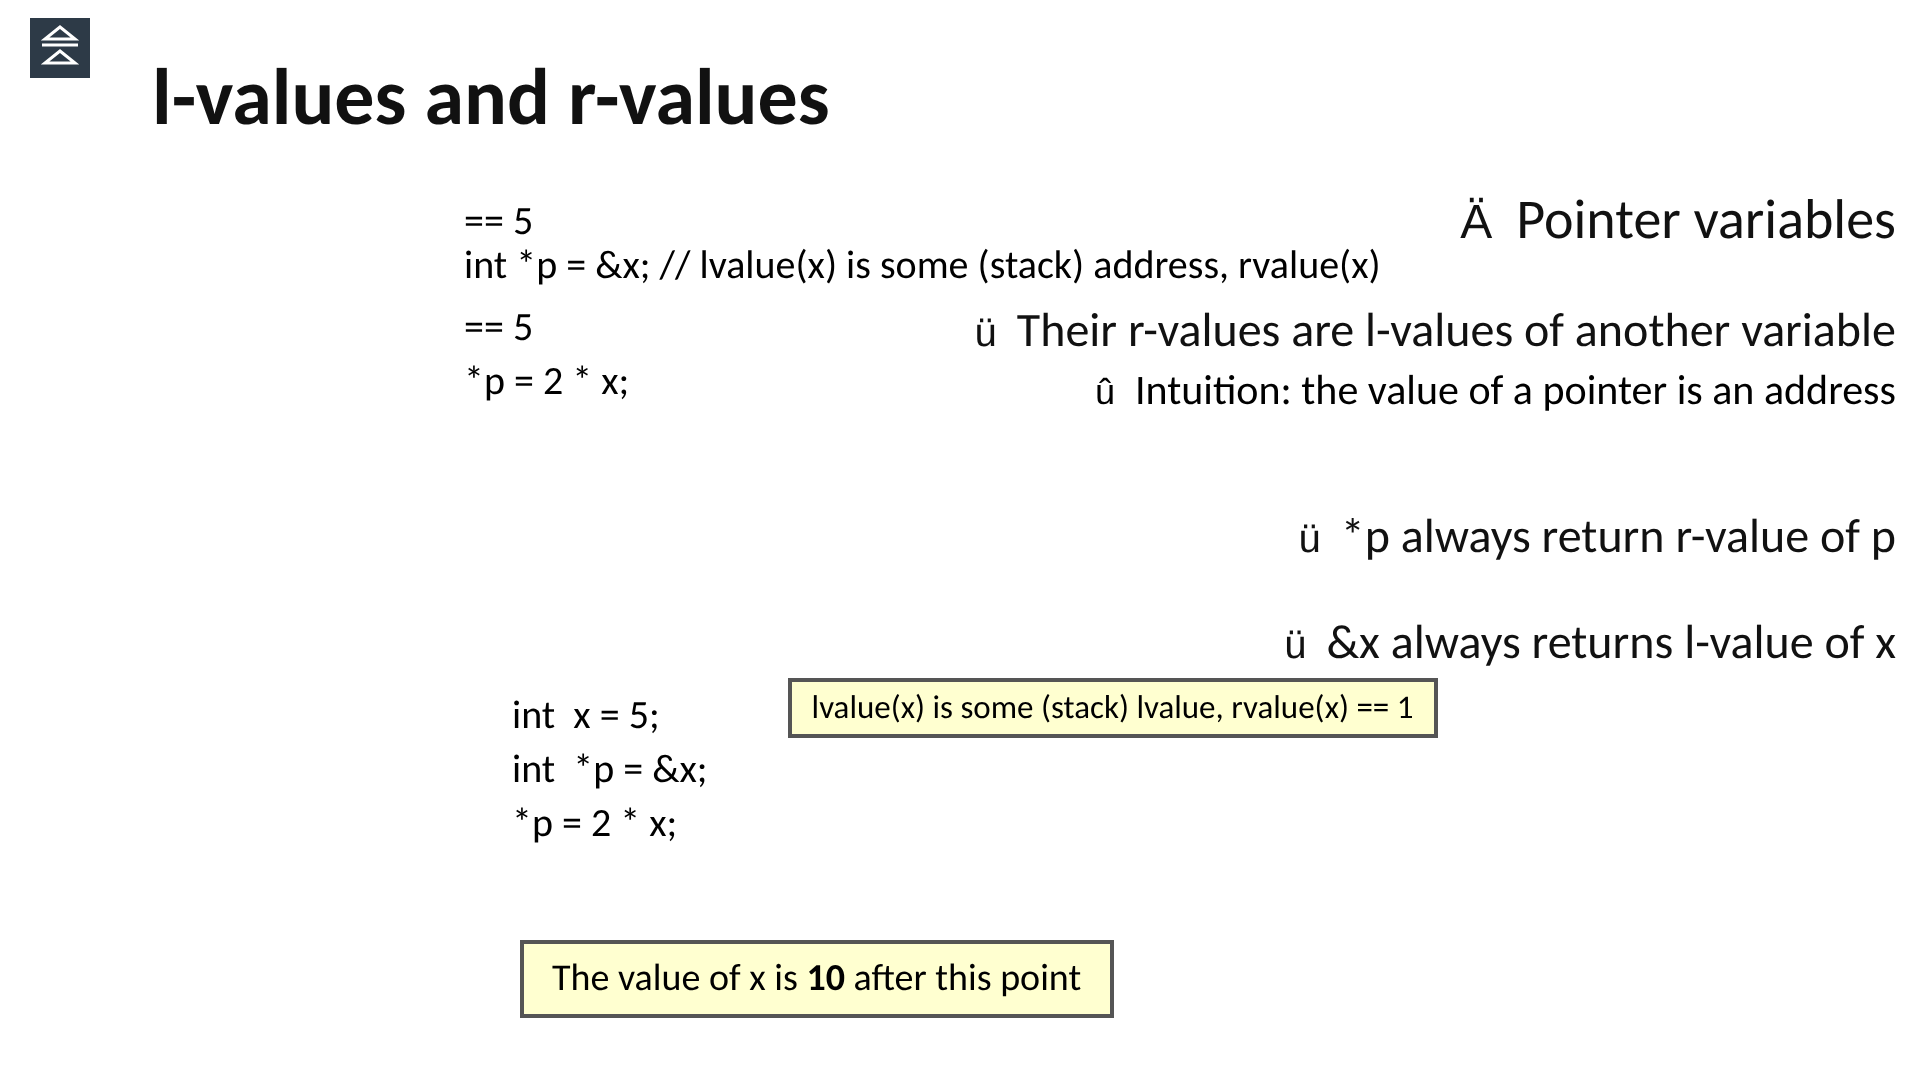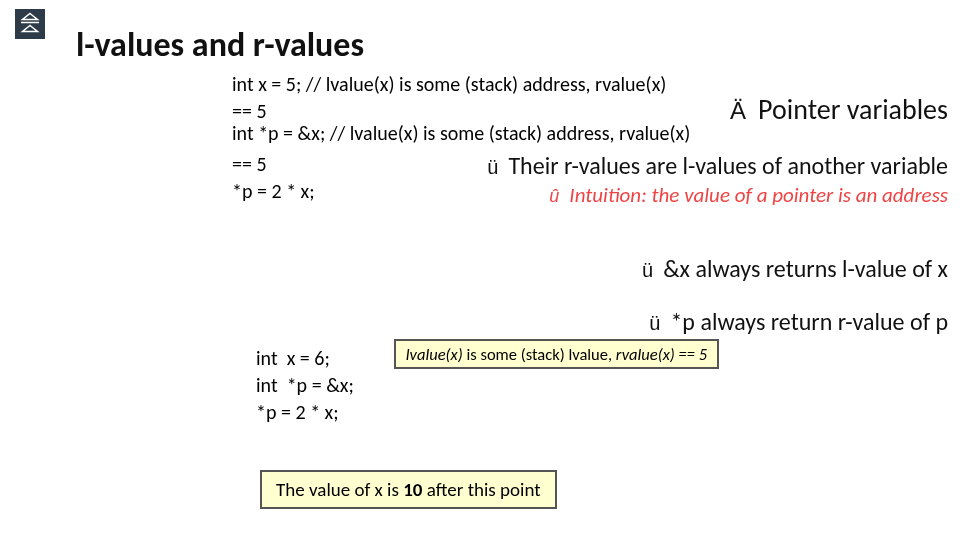--- a/index.html
+++ b/index.html
@@ -24,21 +24,21 @@
     height: 36px;
     display: flex;
     align-items: center;
     justify-content: center;
   }
   .logo svg { width: 30px; height: 30px; }
   .title {
     position: absolute;
     top: 24px;
     left: 76px;
-    font-size: 34px;
+    font-size: 40px;
     font-weight: 700;
     color: #111;
   }
   .overlay-code {
     position: absolute;
     left: 232px;
     font-family: Calibri, Arial, sans-serif;
     font-size: 20px;
     color: #000;
     white-space: nowrap;
@@ -74,24 +74,23 @@
     margin-top: 24px;
   }
   .b2::before {
     content: "\00FC";
     font-family: Wingdings, Arial, sans-serif;
     margin-right: 10px;
     font-size: 20px;
   }
   .b3 {
     font-size: 21px;
-    color: #ef4444;
+    color: #000000;
     margin-left: 66px;
     margin-bottom: 2px;
-    font-style: italic;
   }
   .b3::before {
     content: "\00FB";
     font-family: Wingdings, Arial, sans-serif;
     margin-right: 10px;
     font-size: 18px;
   }
   .sp12 { height: 12px; }
   .sp8  { height: 8px; }
   .lower {
@@ -119,21 +118,21 @@
   }
   .yellow-box {
     background: #ffffd0;
     border: 2px solid #555;
     padding: 3px 10px;
     font-size: 16.5px;
     white-space: nowrap;
     color: #000;
     box-sizing: border-box;
   }
-  .ital { font-style: italic; }
+  .ital { }
   .bold { font-weight: 700; }
   .final-box {
     position: absolute;
     top: 470px;
     left: 260px;
     background: #ffffd0;
     border: 2px solid #555;
     padding: 6px 14px;
     font-size: 19px;
     color: #000;
@@ -155,45 +154,44 @@
     <svg viewBox="0 0 40 40">
       <rect x="0" y="0" width="40" height="40" fill="#2d3a47"></rect>
       <polygon points="20,6 30,14 10,14" fill="none" stroke="#fff" stroke-width="2"></polygon>
       <line x1="8" y1="18" x2="32" y2="18" stroke="#fff" stroke-width="2"></line>
       <polygon points="20,22 30,30 10,30" fill="none" stroke="#fff" stroke-width="2"></polygon>
     </svg>
   </div>
 
   <div class="title">l-values and r-values</div>
 
-  <div class="overlay-code oc1">int  x = 5;  // lvalue(x) is some (stack) address, rvalue(x)</div>
   <div class="overlay-code oc2">== 5</div>
   <div class="overlay-code oc3">int  *p = &amp;x;  // lvalue(x) is some (stack) address, rvalue(x)</div>
   <div class="overlay-code oc4">== 5</div>
   <div class="overlay-code oc5">*p = 2 * x;</div>
 
   <div class="content">
     <div class="b1">Pointer variables</div>
     <div class="b2">Their r-values are l-values of another variable</div>
     <div class="b3">Intuition: the value of a pointer is an address</div>
     <div class="sp12"></div>
     <div class="sp8"></div>
+    <div class="b2">*p always return r-value of p</div>
     <div class="b2">&amp;x always returns l-value of x</div>
-    <div class="b2">*p always return r-value of p</div>
     <div class="sp8"></div>
   </div>
 
   <div class="lower">
-    <div class="code-block"><span>int  x = 6;</span>
+    <div class="code-block"><span>int  x = 5;</span>
 <span>int  *p = &amp;x;</span>
 <span>*p = 2 * x;</span></div>
 
     <div class="rh-col">
       <div class="yellow-box">
-        <span class="ital">lvalue(x)</span><span> is some (stack) lvalue, </span><span class="ital">rvalue(x) == 5</span>
+        <span class="ital">lvalue(x)</span><span> is some (stack) lvalue, </span><span class="ital">rvalue(x) == 1</span>
       </div>
     </div>
   </div>
 
   <div class="final-box">
     <span>The value of x is </span><span class="bold">10</span><span> after this point</span>
   </div>
 
 </div>
 

